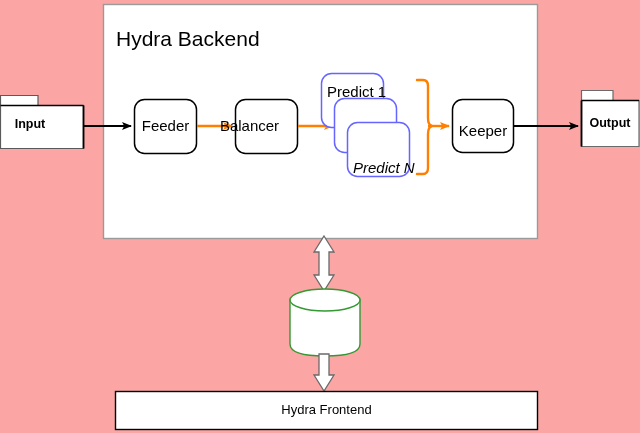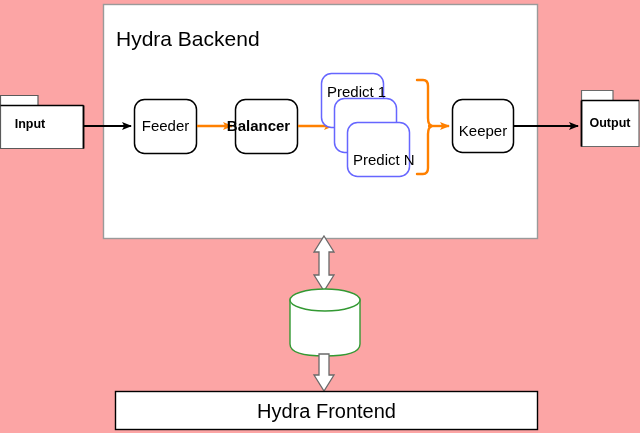--- a/index.html
+++ b/index.html
@@ -39,21 +39,21 @@
     display: flex;
     align-items: center;
     justify-content: center;
     color: #000000;
     text-align: center;
     line-height: 1.1;
   }
   .t-title { font-size: 21px; }
   .t-node  { font-size: 15px; }
   .t-bold  { font-size: 12.5px; font-weight: bold; }
-  .t-front { font-size: 20px; }
+  .t-front { font-size: 13px; }
   .t-db    { font-size: 11.5px; }
 </style>
 </head>
 <body>
 
 <div id="canvas">
 
   <svg class="layer" viewBox="0 0 640 433" xmlns="http://www.w3.org/2000/svg">
 
     <defs>
@@ -114,24 +114,24 @@
   </svg>
 
   <div class="lbl t-title" style="left:116px; top:28px;">Hydra Backend</div>
 
   <div class="lbl-centered t-bold" style="left:0px; top:103px; width:60px; height:44px;">Input</div>
 
   <div class="lbl-centered t-bold" style="left:581px; top:100px; width:58px; height:47px;">Output</div>
 
   <div class="lbl-centered t-node" style="left:134px; top:99px; width:63px; height:55px;">Feeder</div>
 
-  <div class="lbl-centered t-node" style="left:227px; top:99px; width:63px; height:55px;font-weight:bold;">Balancer</div>
+  <div class="lbl-centered t-node" style="left:218px; top:99px; width:63px; height:55px;">Balancer</div>
 
   <div class="lbl-centered t-node" style="left:452px; top:99px; width:62px; height:65px;">Keeper</div>
 
   <div class="lbl t-node" style="left:327px; top:84px;">Predict 1</div>
 
-  <div class="lbl t-node" style="left:353px; top:152px;">Predict N</div>
+  <div class="lbl t-node" style="left:353px; top:160px;font-style:italic;">Predict N</div>
 
 
   <div class="lbl-centered t-front" style="left:115px; top:391px; width:423px; height:39px;">Hydra Frontend</div>
 
 </div>
 
 </body></html>

